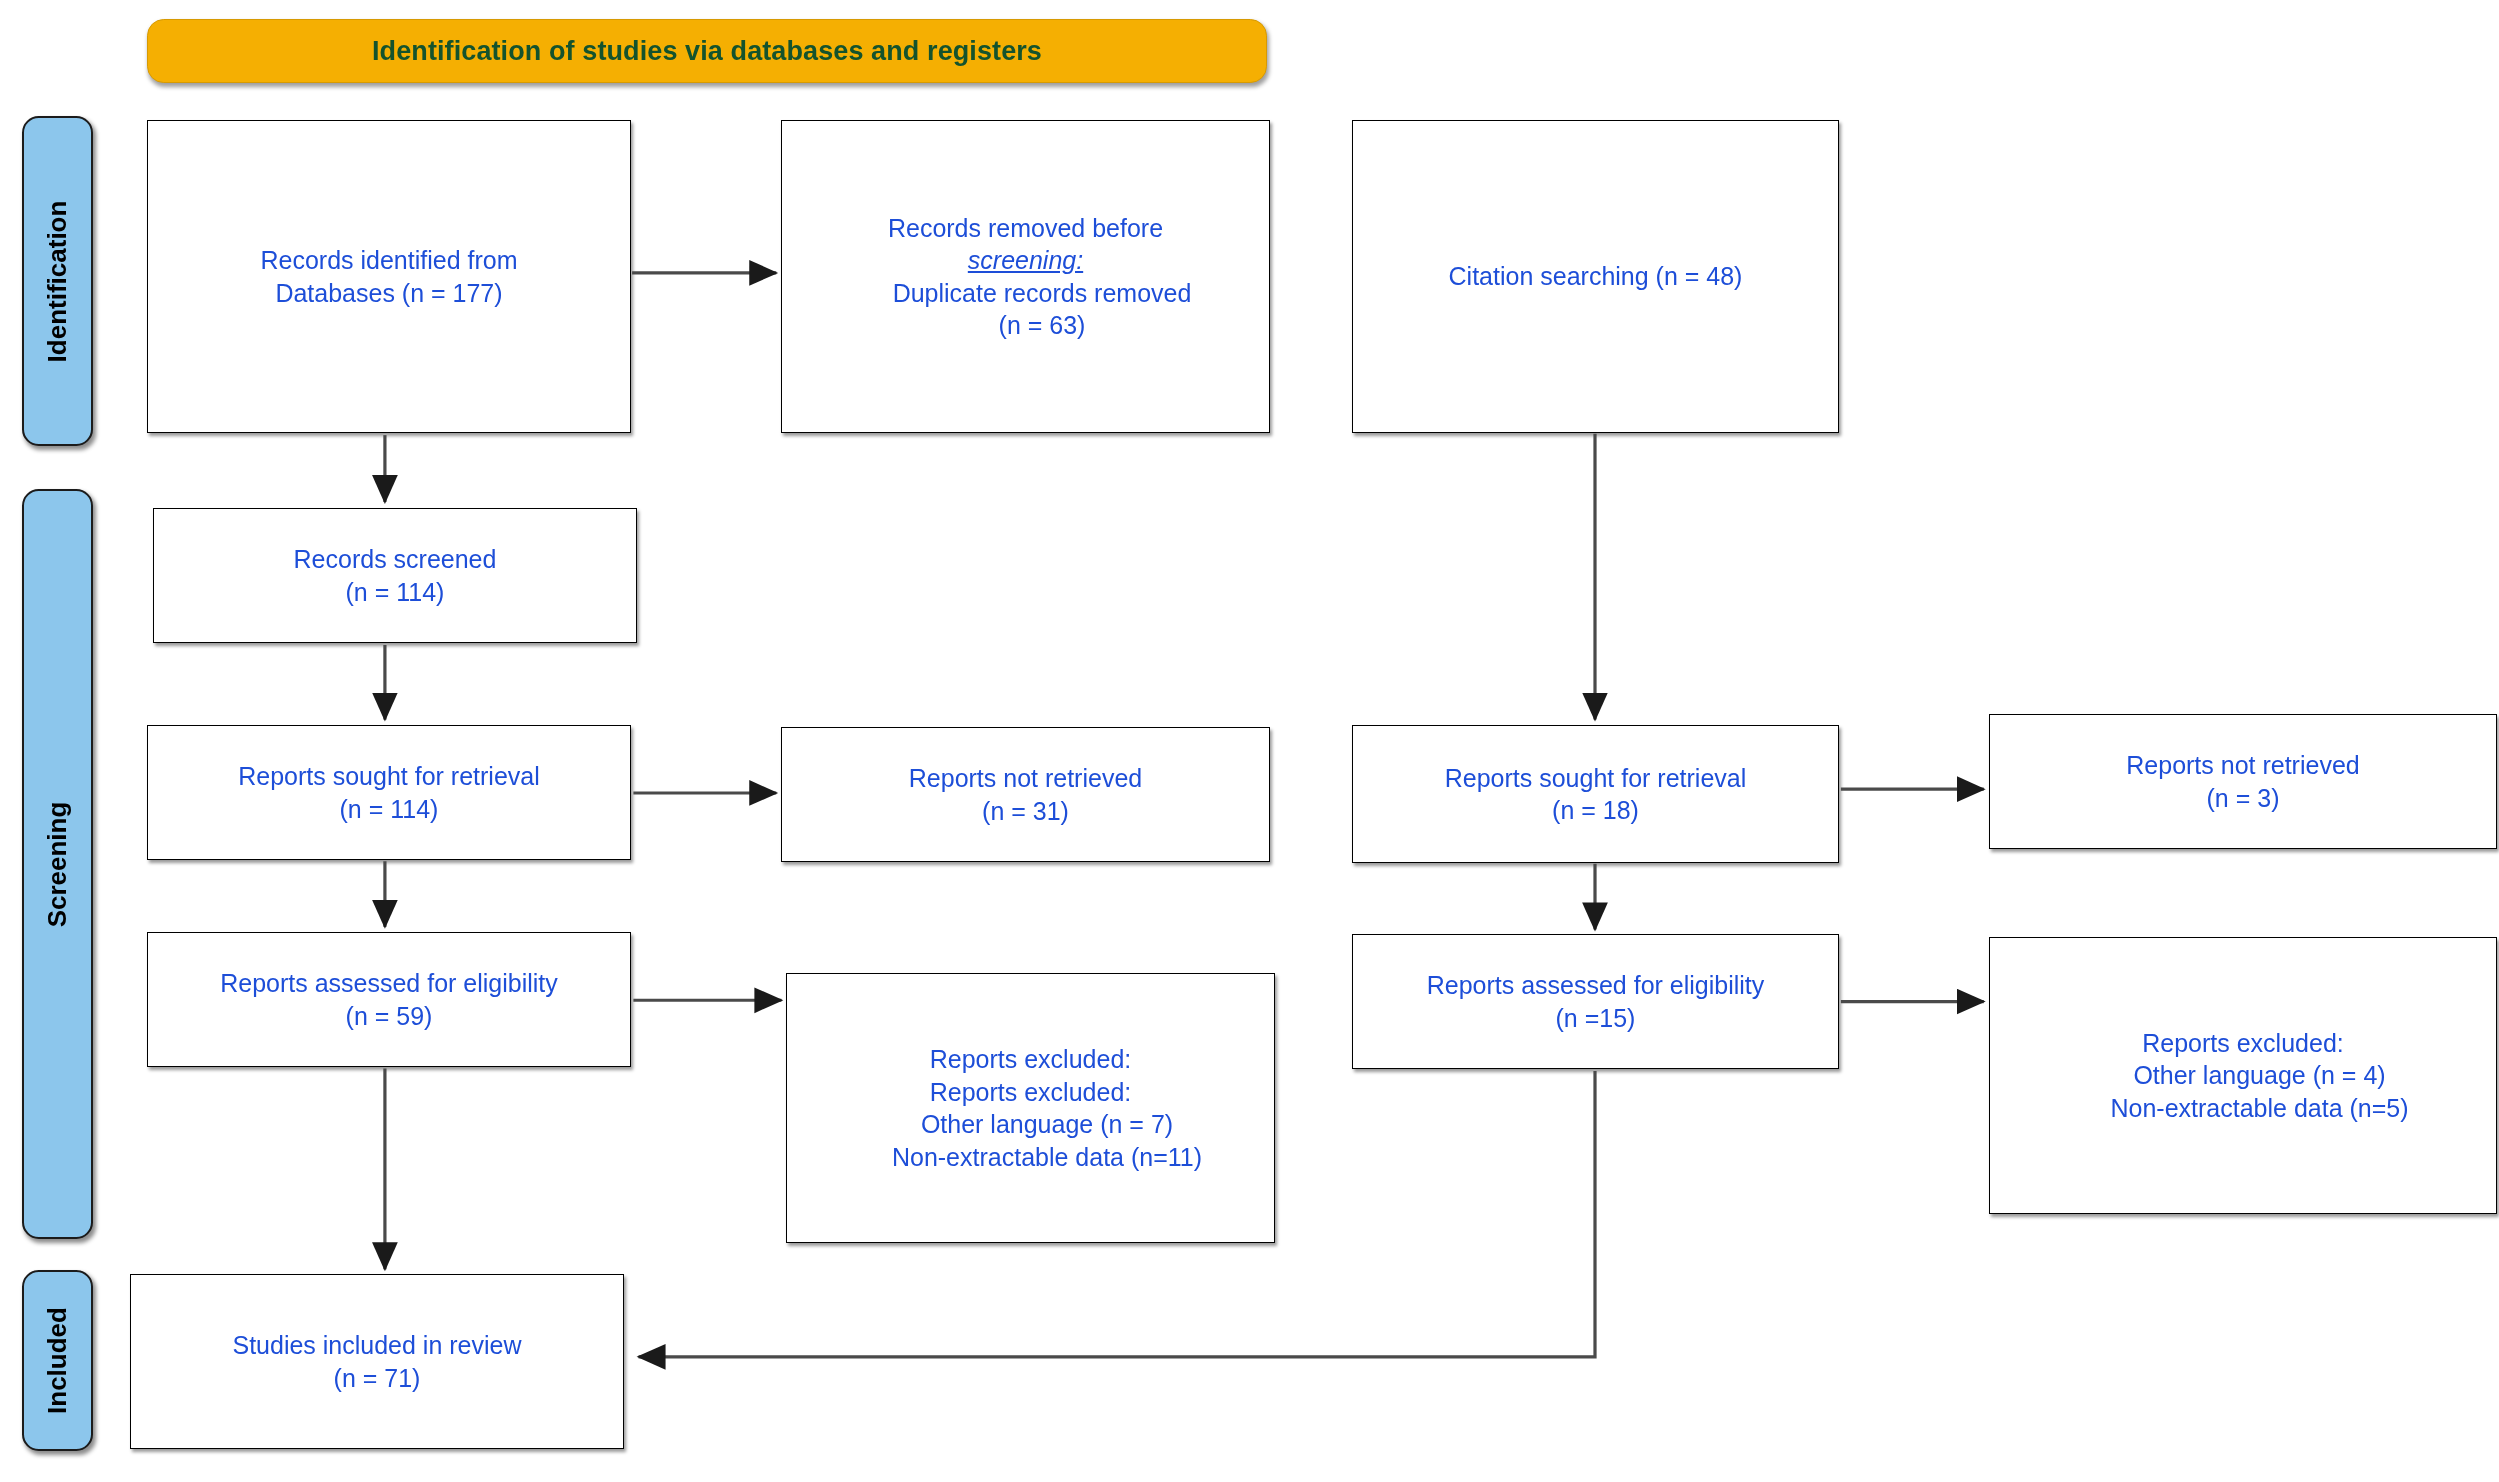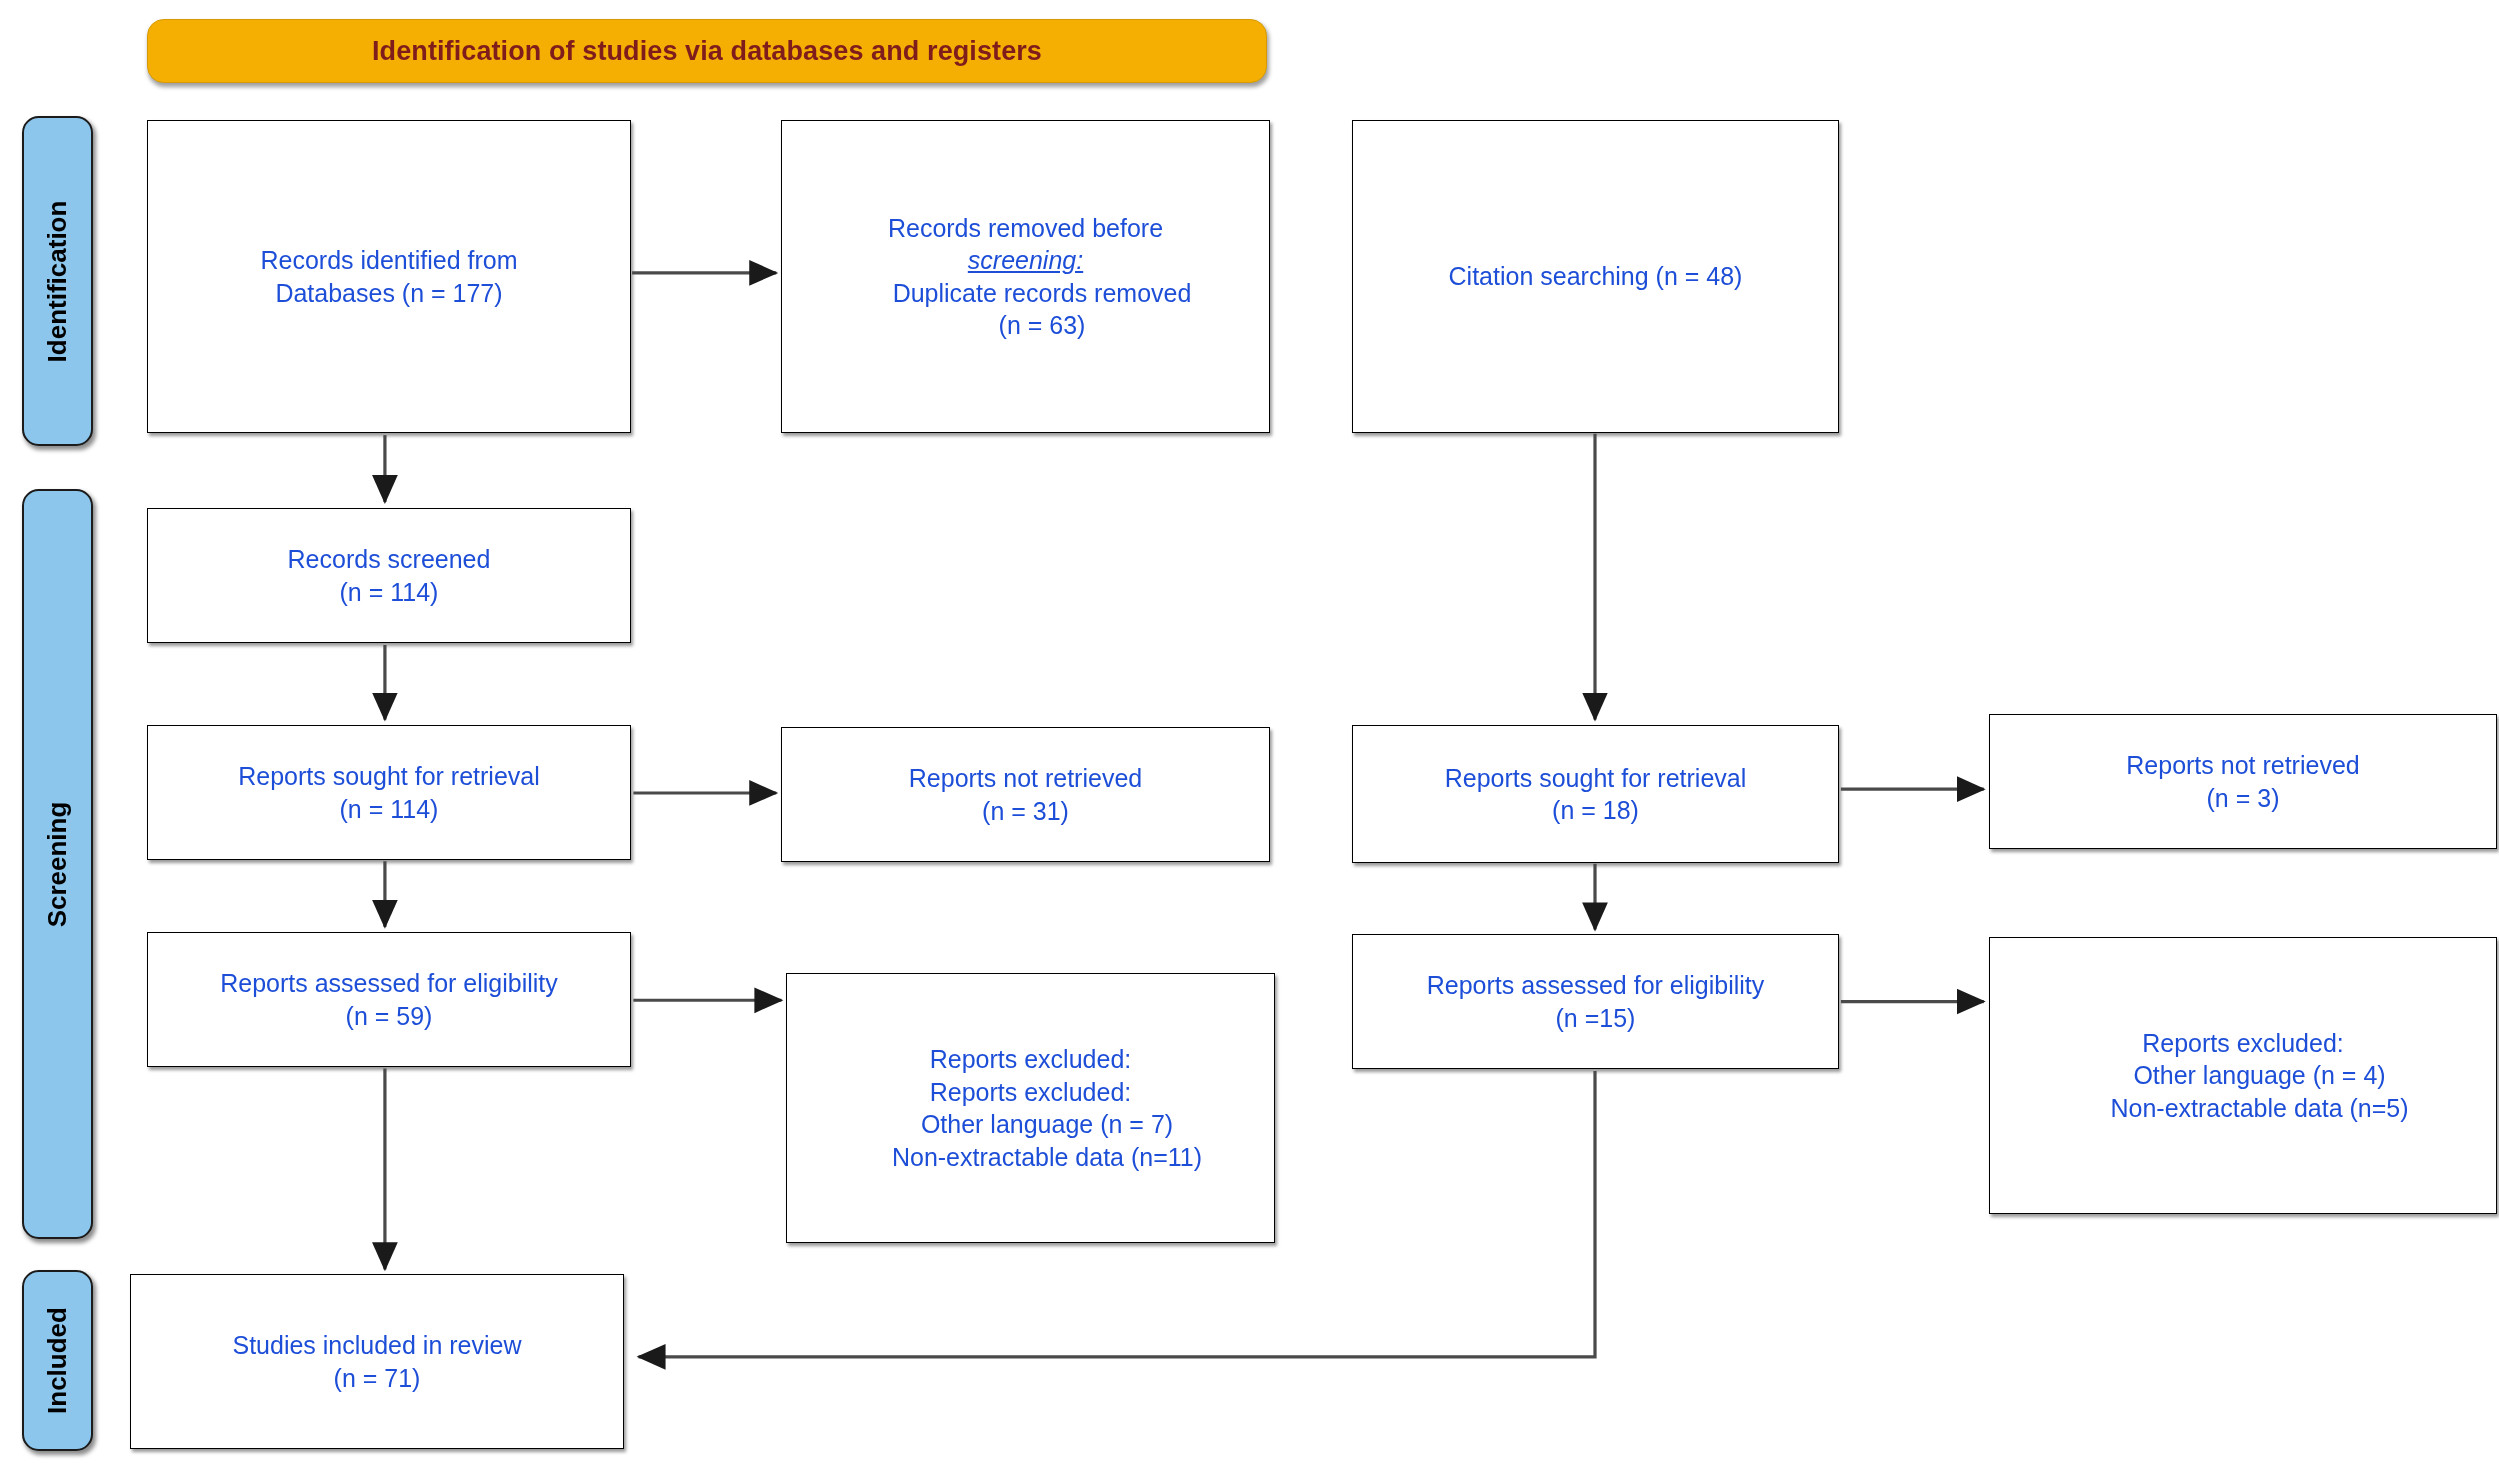--- a/index.html
+++ b/index.html
@@ -21,21 +21,21 @@
   
   .banner {
     position: absolute;
     background: #F5AF02;
     border: 1.9px solid #D79A02;
     border-radius: 16.7px;
     box-shadow: 1.9px 3.2px 4.5px rgba(0,0,0,0.38);
     display: flex;
     align-items: center;
     justify-content: center;
-    color: #7f1d1d;
+    color: #14532d;
     font-weight: bold;
     font-size: 27px;
     letter-spacing: 0.1px;
     text-align: center;
     box-sizing: border-box;
   }
 
   
   .stage-tab {
     position: absolute;
@@ -118,21 +118,21 @@
 
   <div class="pbox" style="left:781px; top:120px; width:489px; height:313px;">
     <div class="lines">
       <div class="ln">Records removed before</div>
       <div class="ln ital">screening:</div>
       <div class="ln ind">Duplicate records removed</div>
       <div class="ln ind">(n = 63)</div>
     </div>
   </div>
 
-  <div class="pbox" style="left:147px; top:508px; width:484px; height:135px;">
+  <div class="pbox" style="left:153px; top:508px; width:484px; height:135px;">
     <div class="lines">
       <div class="ln">Records screened</div>
       <div class="ln">(n = 114)</div>
     </div>
   </div>
 
   <div class="pbox" style="left:147px; top:725px; width:484px; height:135px;">
     <div class="lines">
       <div class="ln">Reports sought for retrieval</div>
       <div class="ln">(n = 114)</div>

